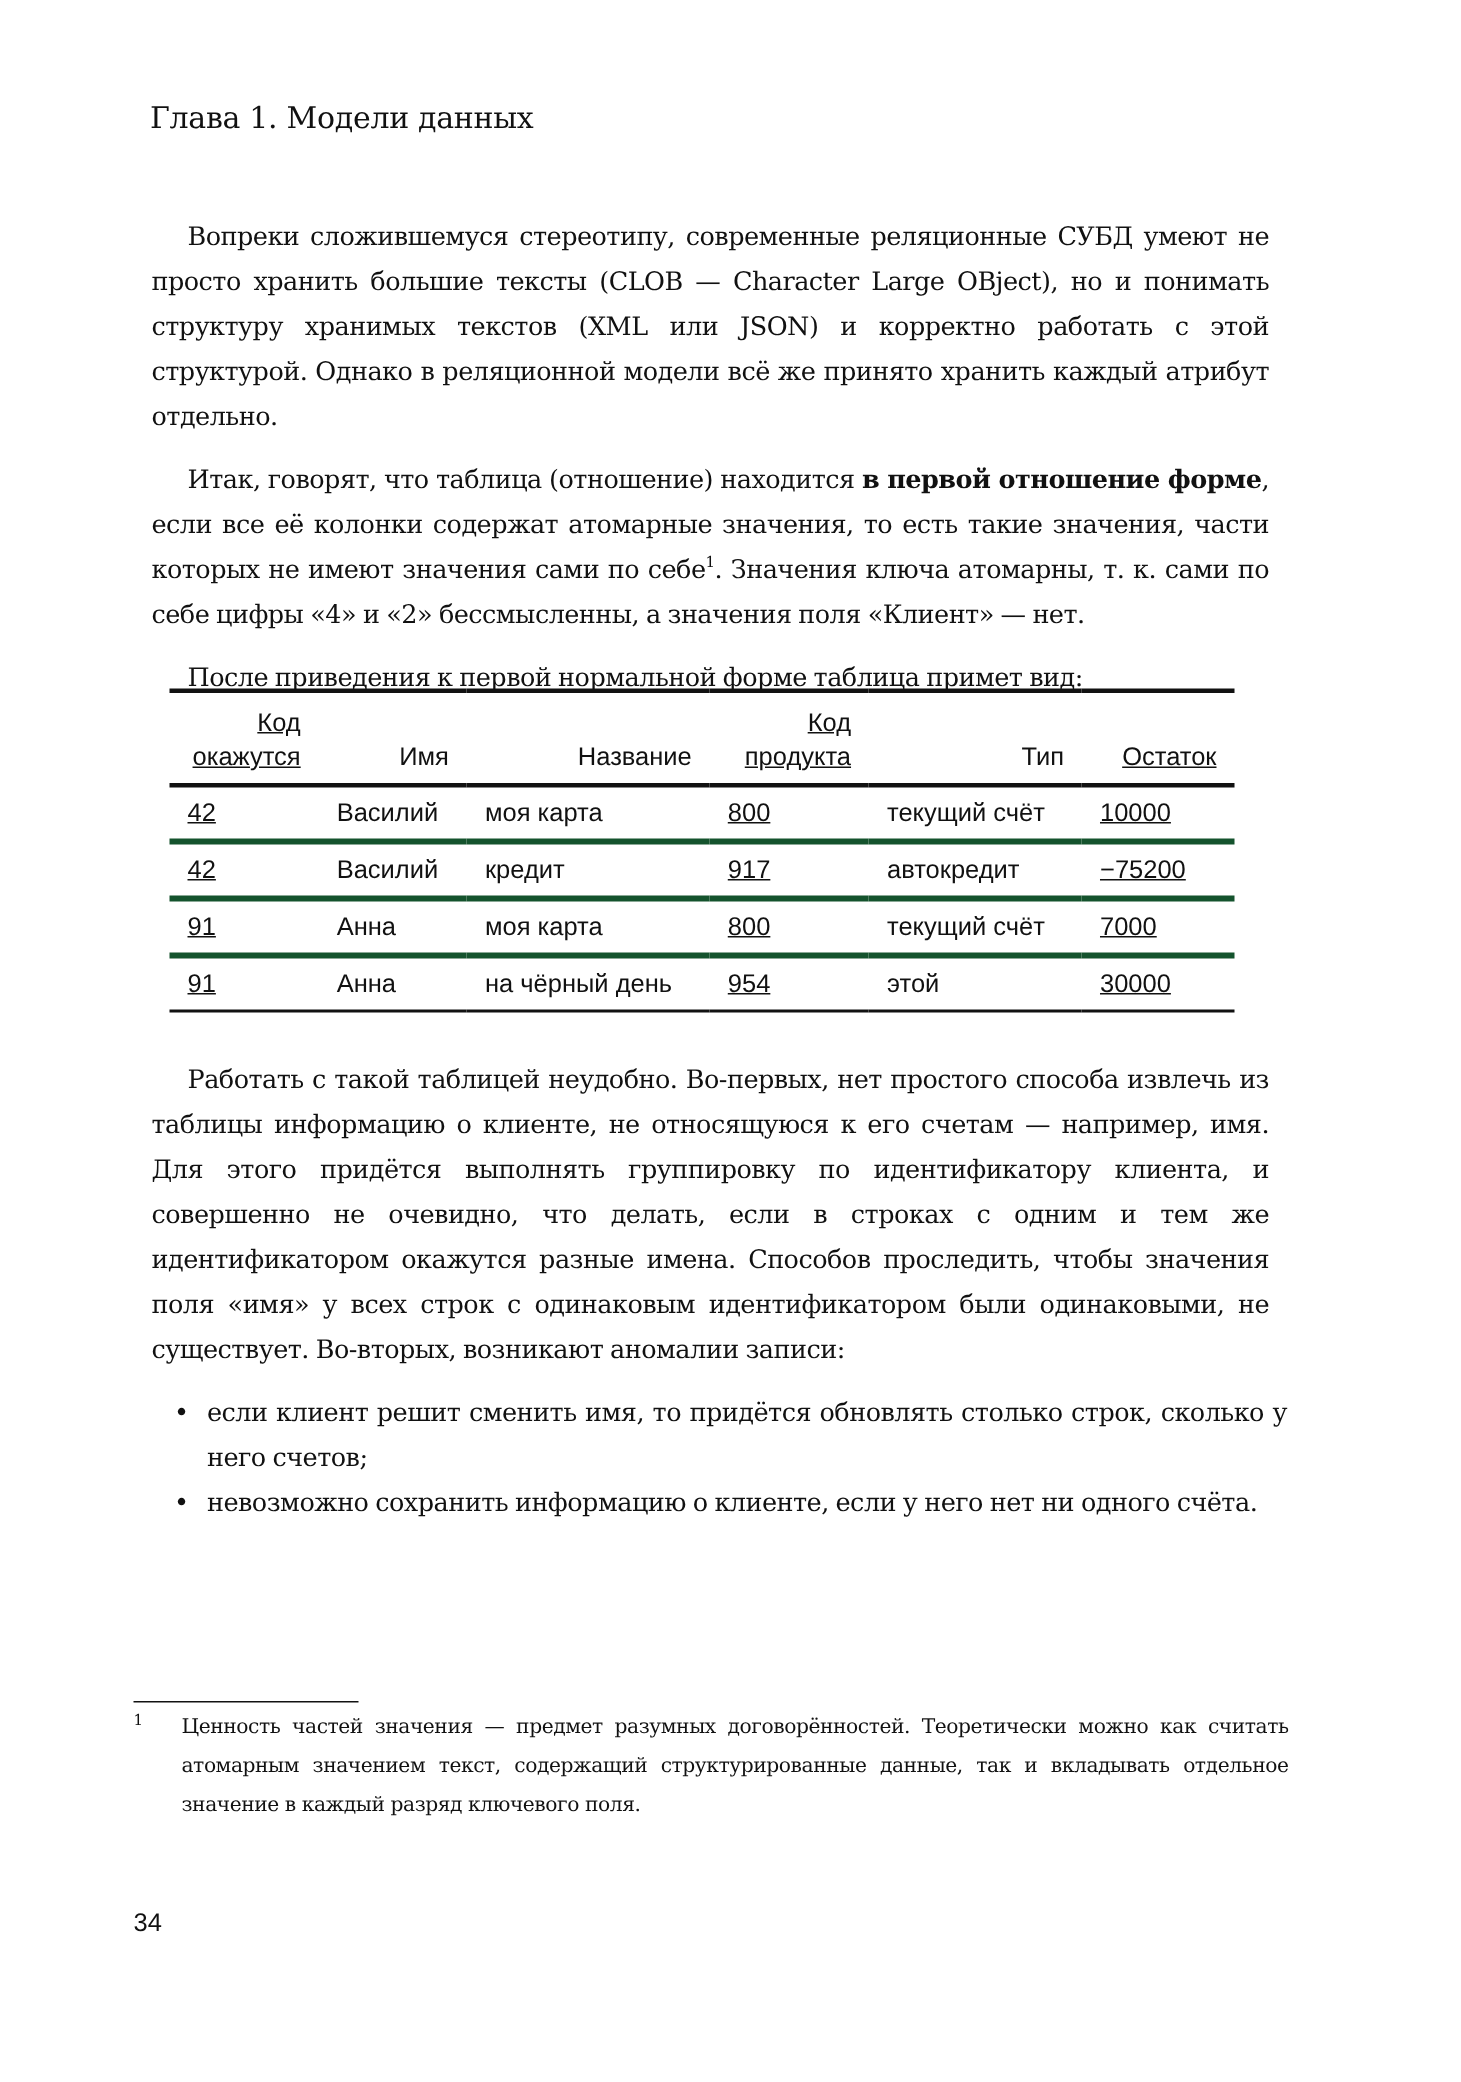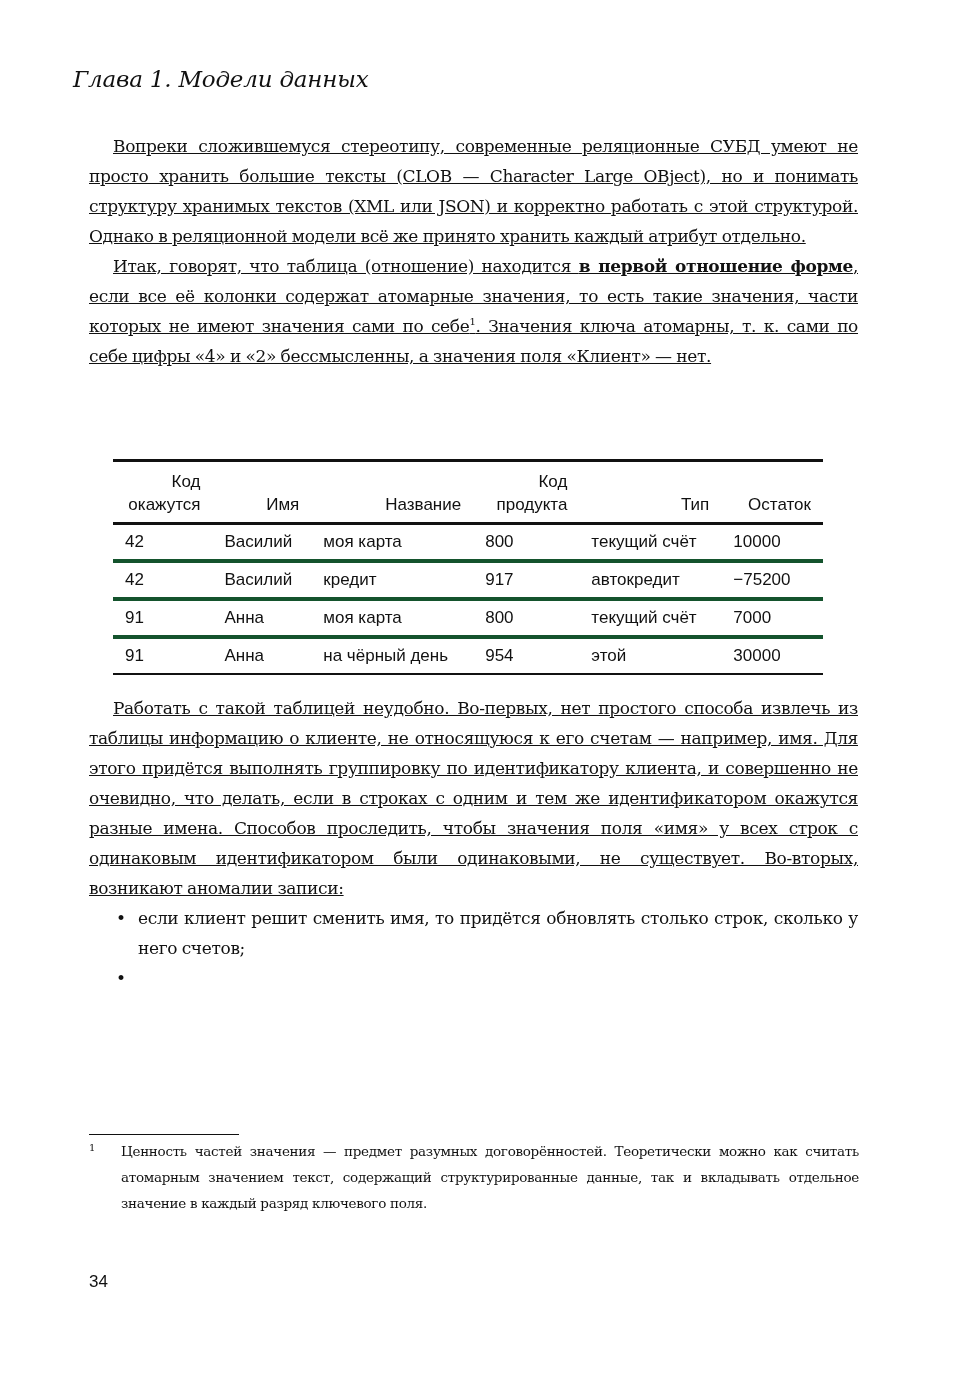--- a/index.html
+++ b/index.html
@@ -1,42 +1,42 @@
 <!DOCTYPE html>
 <html><head>
 <meta charset="utf-8">
 <style>
   html, body { margin: 0; padding: 0; background: #ffffff; }
   body { width: 974px; height: 1388px; position: relative; overflow: hidden; color: #111; }
   .page { position: absolute; left: 0; top: 0; width: 974px; height: 1388px; }
   .running-head {
-    position: absolute; left: 73px; top: 66px;
-    font-family: "DejaVu Serif", serif; font-style: italic; font-size: 23px; letter-spacing: -0.2px;
+    position: absolute; left: 100px; top: 66px;
+    font-family: "DejaVu Serif", serif; font-size: 20px; letter-spacing: -0.2px;
   }
   .body-text {
     position: absolute; left: 89px; width: 769px;
     font-family: "DejaVu Serif", serif; font-size: 17px; line-height: 30px;
     text-align: justify; letter-spacing: -0.35px; word-spacing: -0.5px;
   }
-  .body-text p { margin: 0; text-indent: 24px; text-decoration: underline; }
+  .body-text p { margin: 12px; text-indent: 24px; }
   .body-text b { font-weight: bold; }
   sup.fn { font-size: 10px; vertical-align: 7px; line-height: 0; }
   #para1 { top: 131px; }
   #para4 { top: 693px; }
   .tbl-wrap { position: absolute; left: 113px; top: 459px; width: 710px; }
   table.data {
     width: 710px; border-collapse: collapse;
     font-family: "Liberation Sans", sans-serif; font-size: 17px;
   }
   table.data thead tr { border-top: 3px solid #111; border-bottom: 3px solid #111; }
   table.data tbody tr { border-bottom: 4px solid #14532d; }
   table.data tbody tr:last-child { border-bottom: 2px solid #111; }
   table.data th { font-weight: normal; padding: 8px 12px 6px 12px; line-height: 23px; vertical-align: bottom; text-align: right; }
   table.data td { padding: 0 12px; height: 34px; line-height: 34px; white-space: nowrap; }
-  .num { text-align: left; }
+  .num { text-align: left; text-decoration: underline; }
   .c1 { width: 76px; } .c2 { width: 76px; } .c3 { width: 140px; } .c4 { width: 84px; } .c5 { width: 120px; } .c6 { width: 80px; }
   ul.bullets { list-style: none; margin: 0; padding: 0; }
   ul.bullets li { position: relative; padding-left: 49px; text-indent: 0; }
   ul.bullets li .dot { position: absolute; left: 27px; top: 0; }
   .fn-rule { position: absolute; left: 89px; top: 1134px; width: 150px; height: 1px; background: #111; }
   .footnote {
     position: absolute; left: 89px; top: 1138px; width: 770px;
     font-family: "DejaVu Serif", serif; font-size: 13.5px; line-height: 26px;
     letter-spacing: -0.3px; text-align: justify;
   }
@@ -49,20 +49,21 @@
 
 <div class="page">
 
   <div class="running-head">Глава 1.  Модели данных</div>
 
   <div class="body-text" id="para1">
     <p>Вопреки сложившемуся стереотипу, современные реляционные СУБД умеют не просто хранить большие тексты (CLOB — Character Large OBject), но и понимать структуру хранимых текстов (XML или JSON) и корректно работать с этой структурой. Однако в реляционной модели всё же принято хранить каждый атрибут отдельно.</p>
     <p style="margin-top:0;">
       <span>Итак, говорят, что таблица (отношение) находится </span><b>в первой отношение форме</b><span>, если все её колонки содержат атомарные значения, то есть такие значения, части которых не имеют значения сами по себе</span><sup class="fn">1</sup><span>. Значения ключа атомарны, т. к. сами по себе цифры «4» и «2» бессмысленны, а значения поля «Клиент» — нет.</span>
     </p>
+    <p>После приведения к первой нормальной форме таблица примет вид:</p>
   </div>
 
   <div class="tbl-wrap">
     <table class="data">
       <thead>
         <tr>
           <th class="c1 num"><span>Код</span><br><span>окажутся</span></th>
           <th class="c2"><span>Имя</span></th>
           <th class="c3"><span>Название</span></th>
           <th class="c4 num"><span>Код</span><br><span>продукта</span></th>
@@ -104,21 +105,21 @@
           <td class="num">30000</td>
         </tr>
       </tbody>
     </table>
   </div>
 
   <div class="body-text" id="para4">
     <p>Работать с такой таблицей неудобно. Во-первых, нет простого способа извлечь из таблицы информацию о клиенте, не относящуюся к его счетам — например, имя. Для этого придётся выполнять группировку по идентификатору клиента, и совершенно не очевидно, что делать, если в строках с одним и тем же идентификатором окажутся разные имена. Способов проследить, чтобы значения поля «имя» у всех строк с одинаковым идентификатором были одинаковыми, не существует. Во-вторых, возникают аномалии записи:</p>
     <ul class="bullets">
       <li><span class="dot">•</span><span>если клиент решит сменить имя, то придётся обновлять столько строк, сколько у него счетов;</span></li>
-      <li><span class="dot">•</span></li>
+      <li><span class="dot">•</span><span>невозможно сохранить информацию о клиенте, если у него нет ни одного счёта.</span></li>
     </ul>
   </div>
 
   <div class="fn-rule"></div>
   <div class="footnote">
     <span class="fn-mark">1</span>
     <span class="fn-body">Ценность частей значения — предмет разумных договорённостей. Теоретически можно как считать атомарным значением текст, содержащий структурированные данные, так и вкладывать отдельное значение в каждый разряд ключевого поля.</span>
   </div>
 
   <div class="page-number">34</div>

